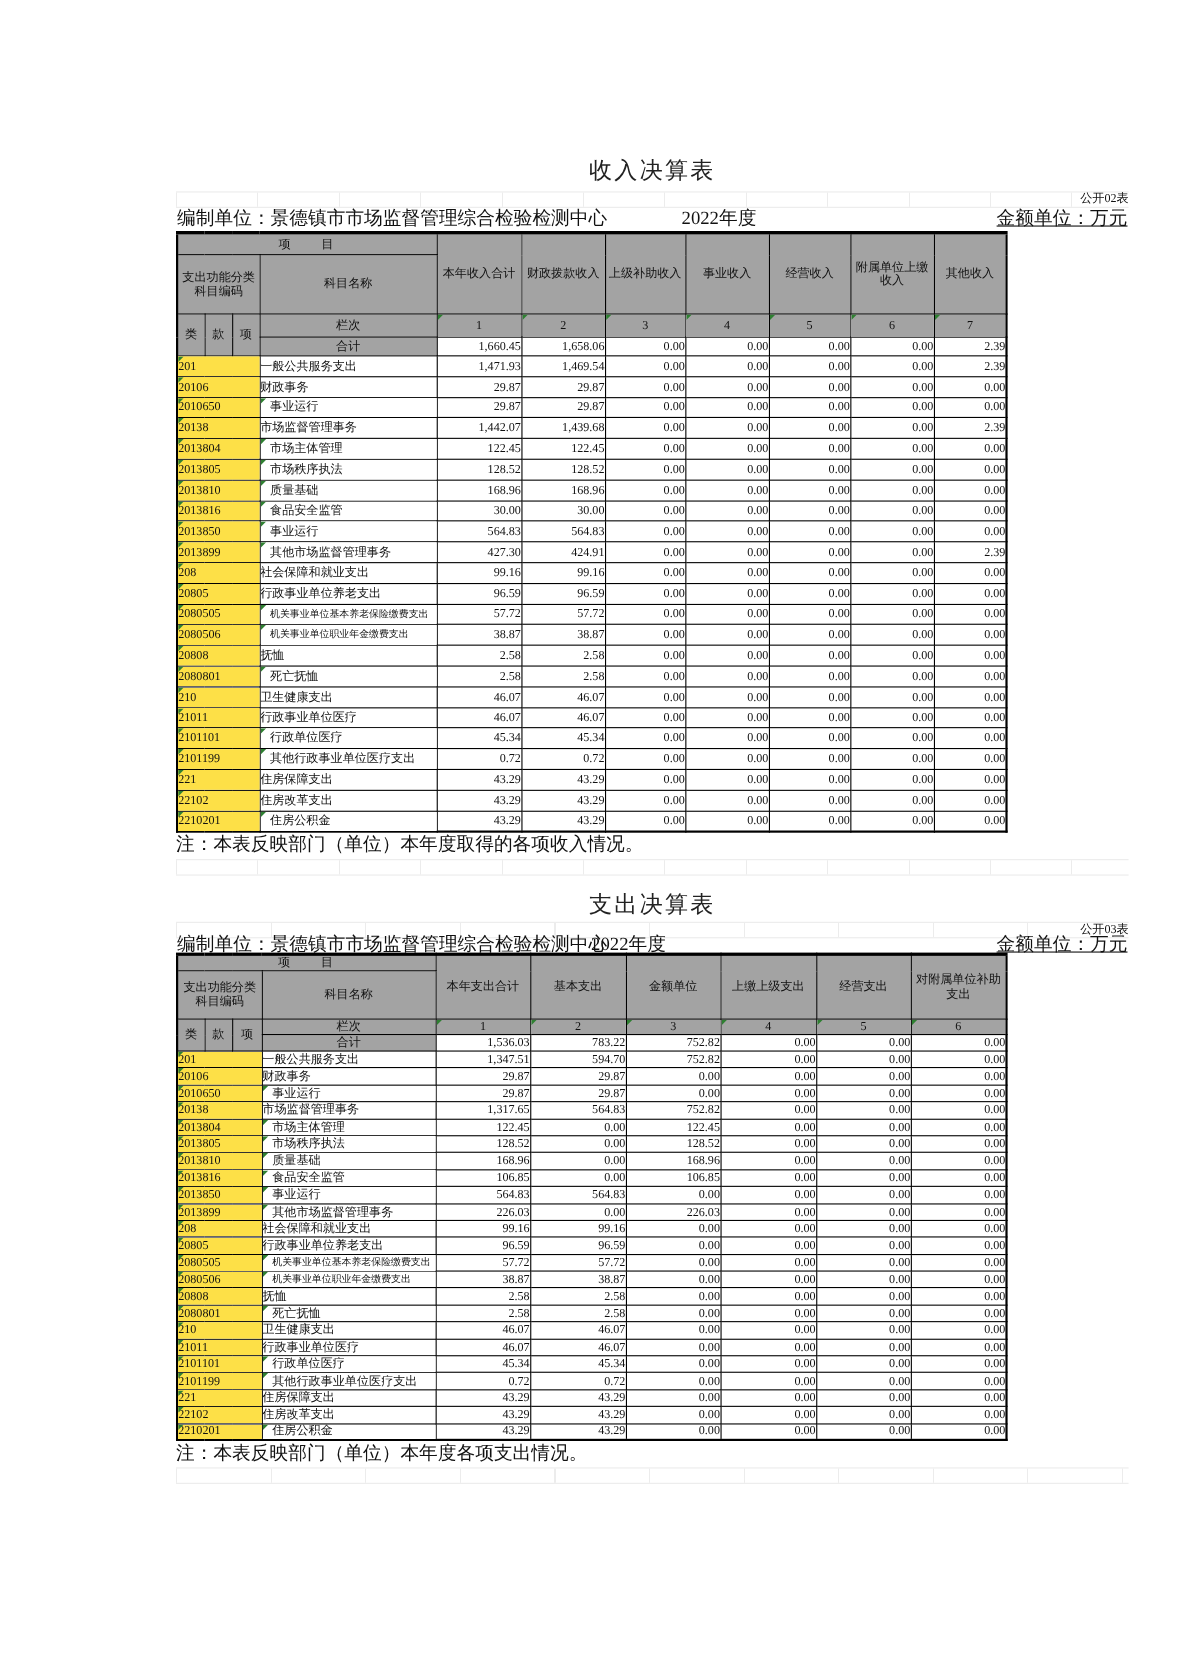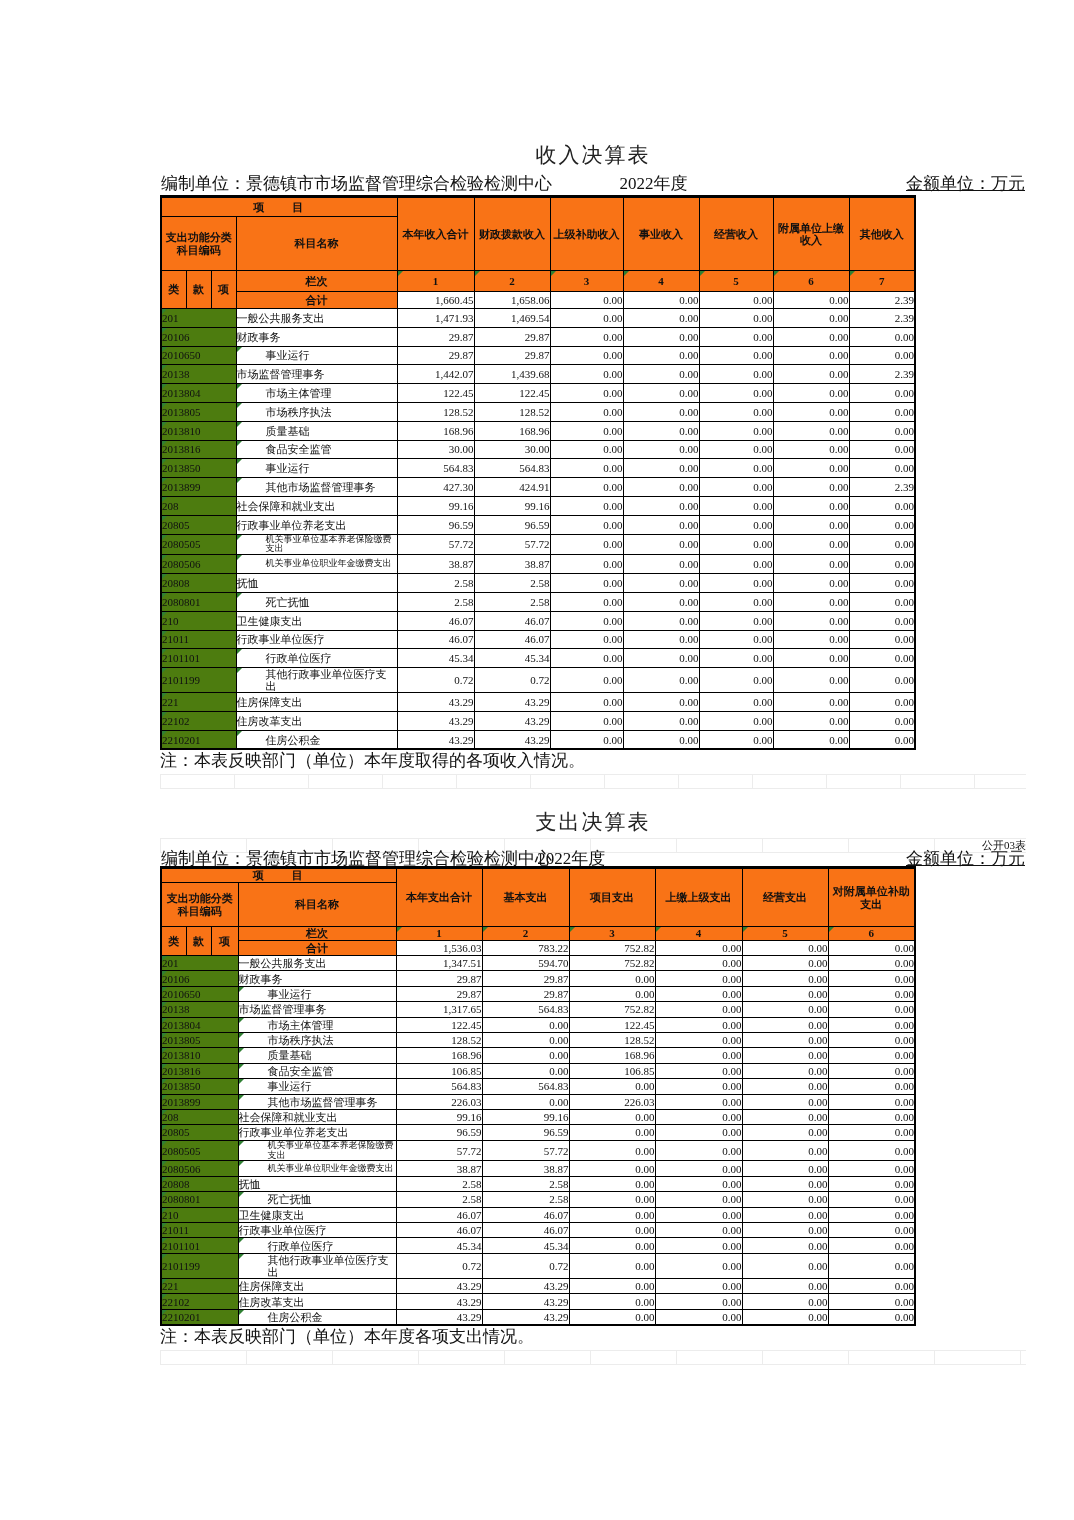--- a/index.html
+++ b/index.html
@@ -20,47 +20,50 @@
   .sec2 .metarow{height:13px;line-height:13px;}
   .org{position:absolute;left:1px;bottom:1px;}
   .year{position:absolute;bottom:1px;transform:translateX(-50%);}
   .sec1 .year{left:57%;}
   .sec2 .year{left:47.5%;}
   .unit{position:absolute;right:1px;bottom:1px;text-decoration:underline;}
   table.t{border-collapse:collapse;table-layout:fixed;width:754px;
           border:2px solid #000;border-top:3px solid #000;}
   table.t td{border:1px solid #000;font-size:11px;line-height:1.1;overflow:hidden;
              padding:0;vertical-align:middle;}
-  td.g{background:#f97316;text-align:center;font-weight:bold;}
+  td.g{background:#a3a3a3;text-align:center;}
   td.colhead{white-space:pre-line;line-height:1.5;}
   td.codehead{white-space:pre-line;line-height:1.5;margin-left:27px;}
   td.item{letter-spacing:2px;}
   td.num{text-align:right;padding-right:3px;background:#fff;}
-  td.code{text-align:left;padding-left:2px;background:#4d7c0f;}
+  td.code{text-align:left;padding-left:2px;background:#fde047;}
   td.name{text-align:left;padding-left:3px;background:#fff;}
-  td.name.ind{padding-left:29px;}
+  td.name.ind{padding-left:9px;}
   td.name.small{font-size:9px;}
   td.totlab{text-align:center;margin-left:32px;}
   .t1 tr.ri{height:20px;} .t1 tr.rs{height:54px;} .t1 tr.rl{height:21px;} .t1 tr.rt{height:17px;}
   .t1 tbody tr{height:18.8px;}
   .t2 tr.ri{height:15px;} .t2 tr.rs{height:44px;} .t2 tr.rl{height:14px;} .t2 tr.rt{height:15px;}
   .t2 tbody tr{height:15.4px;}
   .gt{position:relative;}
   .gt::before{content:"";position:absolute;top:0;left:0;width:0;height:0;
               border-top:5px solid #2f8032;border-right:5px solid transparent;}
   .note{margin-top:3px;font-size:17px;text-align:left;height:16px;line-height:16px;}
   .gridrow{height:13px;margin-top:5px;border-top:1px solid #ececec;border-bottom:1px solid #ececec;}
 </style>
 </head>
 <body>
 
 <div class="page">
 
   <section class="sec sec1">
     <div class="title">收入决算表</div>
+    <div class="tagrow tick1">
+      <span>公开02表</span>
+    </div>
     <div class="metarow">
       <span class="org">编制单位：景德镇市市场监督管理综合检验检测中心</span>
       <span class="year">2022年度</span>
       <span class="unit">金额单位：万元</span>
     </div>
     <table class="t t1">
       <colgroup>
         <col style="width:25px">
           <col style="width:25px">
           <col style="width:25px">
@@ -395,21 +398,21 @@
           <col style="width:86px">
         <col style="width:87px">
           <col style="width:86px">
           <col style="width:87px">
       </colgroup>
       <thead>
         <tr class="ri">
           <td colspan="4" class="g item">项　　目</td>
           <td rowspan="2" class="g colhead">本年支出合计</td>
           <td rowspan="2" class="g colhead">基本支出</td>
-          <td rowspan="2" class="g colhead">项目支出</td>
+          <td rowspan="2" class="g colhead">金额单位</td>
           <td rowspan="2" class="g colhead">上缴上级支出</td>
           <td rowspan="2" class="g colhead">经营支出</td>
           <td rowspan="2" class="g colhead">对附属单位补助
 支出</td>
         </tr>
         <tr class="rs">
           <td colspan="3" class="g codehead">支出功能分类
 科目编码</td>
           <td class="g">科目名称</td>
         </tr>

